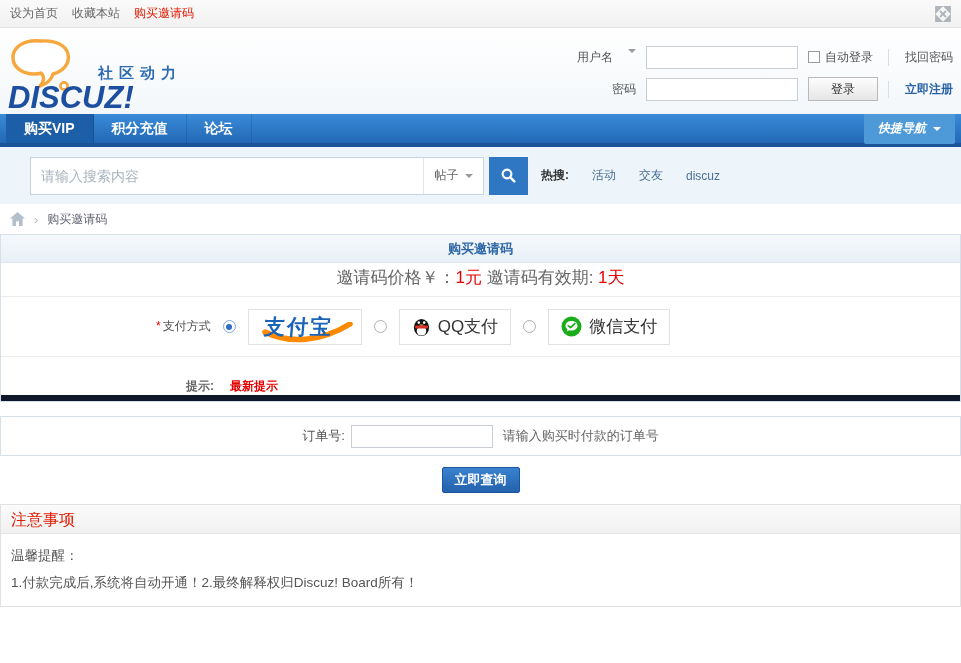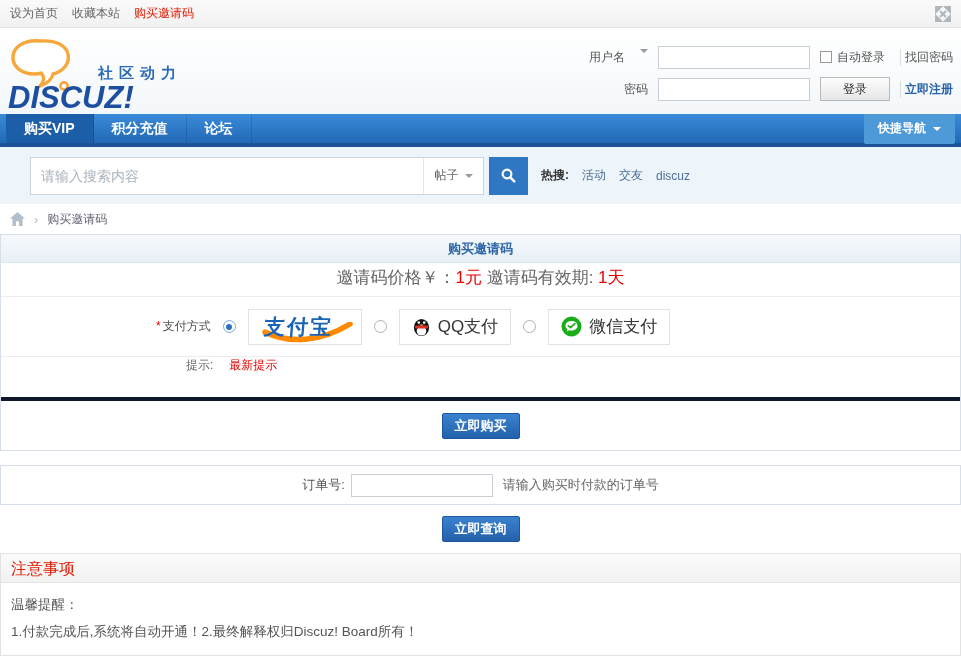--- a/index.html
+++ b/index.html
@@ -27,51 +27,51 @@
   .login { position:absolute; right:8px; top:16px; display:grid;
     grid-template-columns:auto 152px auto auto; grid-auto-rows:26px;
     column-gap:10px; row-gap:6px; align-items:center; font-size:12px; color:#555; }
   .login .lbl { display:flex; align-items:flex-start; gap:15px; justify-self:end; }
   .caret-down { width:0; height:0; border-left:4px solid transparent;
     border-right:4px solid transparent; border-top:4px solid #999; display:inline-block; }
   .login input[type=text], .login input[type=password] { width:152px; height:23px;
     border:1px solid #c9ced4; background:#fff; padding:0 4px; font-size:12px; }
   .auto-login { display:flex; align-items:center; gap:5px; }
   .cbx { width:12px; height:12px; border:1px solid #999; background:#fff; display:inline-block; }
-  .side-link { border-left:1px solid #ddd; padding-left:4px; }
+  .side-link { border-left:1px solid #ddd; padding-left:16px; }
   .link-plain { color:#555; text-decoration:none; cursor:pointer; }
   .link-blue { color:#2a63a5; font-weight:bold; text-decoration:none; cursor:pointer; }
   .btn-login { width:70px; height:24px; background:linear-gradient(#fdfdfd,#e6e6e6);
     border:1px solid #b9b9b9; font-size:12px; color:#333; cursor:pointer; }
 
   
   .nav { height:29px; background:linear-gradient(#3a8bd8,#2268b6); display:flex;
     align-items:stretch; padding:0 6px; }
   .nav-item { padding:0 18px; line-height:29px; color:#fff; font-weight:bold;
     font-size:14px; cursor:pointer; border-right:1px solid rgba(0,0,0,.12); }
   .nav-item.active { background:#1c5ea8; }
   .nav-right { margin-left:auto; align-self:center; }
   .quick-nav { height:31px; background:#4e9ad8; color:#fff; font-size:12px; font-weight:bold;
-    display:flex; align-items:center; gap:7px; padding:0 14px; border-radius:2px; cursor:pointer; }
+    display:flex; align-items:center; gap:7px; padding:0 14px; border-radius:2px; cursor:pointer;font-style:italic; }
   .quick-nav .caret-down { border-top-color:#fff; }
   .nav-strip { height:4px; background:#1a5397; }
 
   
   .search-bar { height:57px; background:#edf4fa; display:flex; align-items:center;
     padding-left:30px; }
   .search-box { display:flex; align-items:stretch; height:38px; background:#fff;
     border:1px solid #c9d4de; }
   .search-box input { width:392px; border:none; outline:none; padding:0 10px;
     font-size:14px; color:#333; }
   .search-box input::placeholder { color:#a9b4bd; }
   .search-cat { width:60px; border-left:1px solid #e0e6ec; display:flex; align-items:center;
     justify-content:center; gap:6px; font-size:12px; color:#666; cursor:pointer; }
   .search-btn { width:39px; height:38px; margin-left:5px; background:#2f77c2; border:none;
     display:flex; align-items:center; justify-content:center; cursor:pointer; }
-  .hot { margin-left:13px; font-size:12px; display:flex; align-items:center; gap:13px; }
+  .hot { margin-left:13px; font-size:12px; display:flex; align-items:center; gap:23px; }
   .hot .hot-lbl { font-weight:bold; color:#333; }
   .hot a { color:#4c6f96; text-decoration:none; cursor:pointer; }
 
   
   .crumb { height:30px; display:flex; align-items:center; gap:9px; padding:0 10px;
     font-size:12px; color:#667; background:#fff; }
   .crumb .sep { color:#bbb; font-size:13px; }
 
   
   .panel { border:1px solid #d7e0ea; }
@@ -92,22 +92,22 @@
   .radio.on::after { content:""; position:absolute; left:2.5px; top:2.5px; width:6px;
     height:6px; border-radius:50%; background:#2e6fc4; }
   .pay-box { height:36px; background:#fff; border:1px solid #e2e2e2; display:flex;
     align-items:center; padding:0 12px; gap:7px; cursor:pointer; }
   .pay-box .pay-txt { font-size:17px; color:#333; }
   .alipay-logo { position:relative; width:88px; height:30px; }
   .alipay-txt { position:absolute; left:3px; top:1px; font-size:21px; font-weight:bold;
     color:#1b63b7; letter-spacing:2px; transform:skewX(-5deg); white-space:nowrap; }
   .alipay-swoosh { position:absolute; left:0; bottom:-2px; }
 
-  .tip-row { height:44px; display:flex; align-items:flex-start; padding-left:185px; gap:16px;
-    font-size:12px; color:#666; border-bottom:4px solid #0f172a; }
+  .tip-row { height:44px; display:flex; align-items:flex-end; padding-left:185px; gap:16px;
+    font-size:12px; color:#666; border-bottom:6px solid #0f172a;font-weight:bold; }
   .tip-link { color:#e60000; text-decoration:none; cursor:pointer; }
 
   .btn-row { height:49px; display:flex; align-items:center; justify-content:center; }
   .btn-blue { min-width:74px; height:26px; padding:0 12px;
     background:linear-gradient(#3b82cf,#2361ab); border:1px solid #1e55a0; color:#fff;
     font-weight:bold; font-size:13px; border-radius:2px; cursor:pointer; }
 
   .gap { height:14px; }
 
   .order-row { height:38px; display:flex; align-items:center; justify-content:center;
@@ -263,23 +263,20 @@
       </svg>
       <span class="pay-txt">微信支付</span>
     </div>
   </div>
 
   <div class="tip-row">
     <span>提示:</span>
     <a class="tip-link">最新提示</a>
   </div>
 
-  <div class="btn-row">
-    <button class="btn-blue">立即购买</button>
-  </div>
 </div>
 
 <div class="gap"></div>
 
 <div class="panel">
   <div class="order-row">
     <span>订单号:</span>
     <input type="text" style="">
     <span class="order-hint">请输入购买时付款的订单号</span>
   </div>

